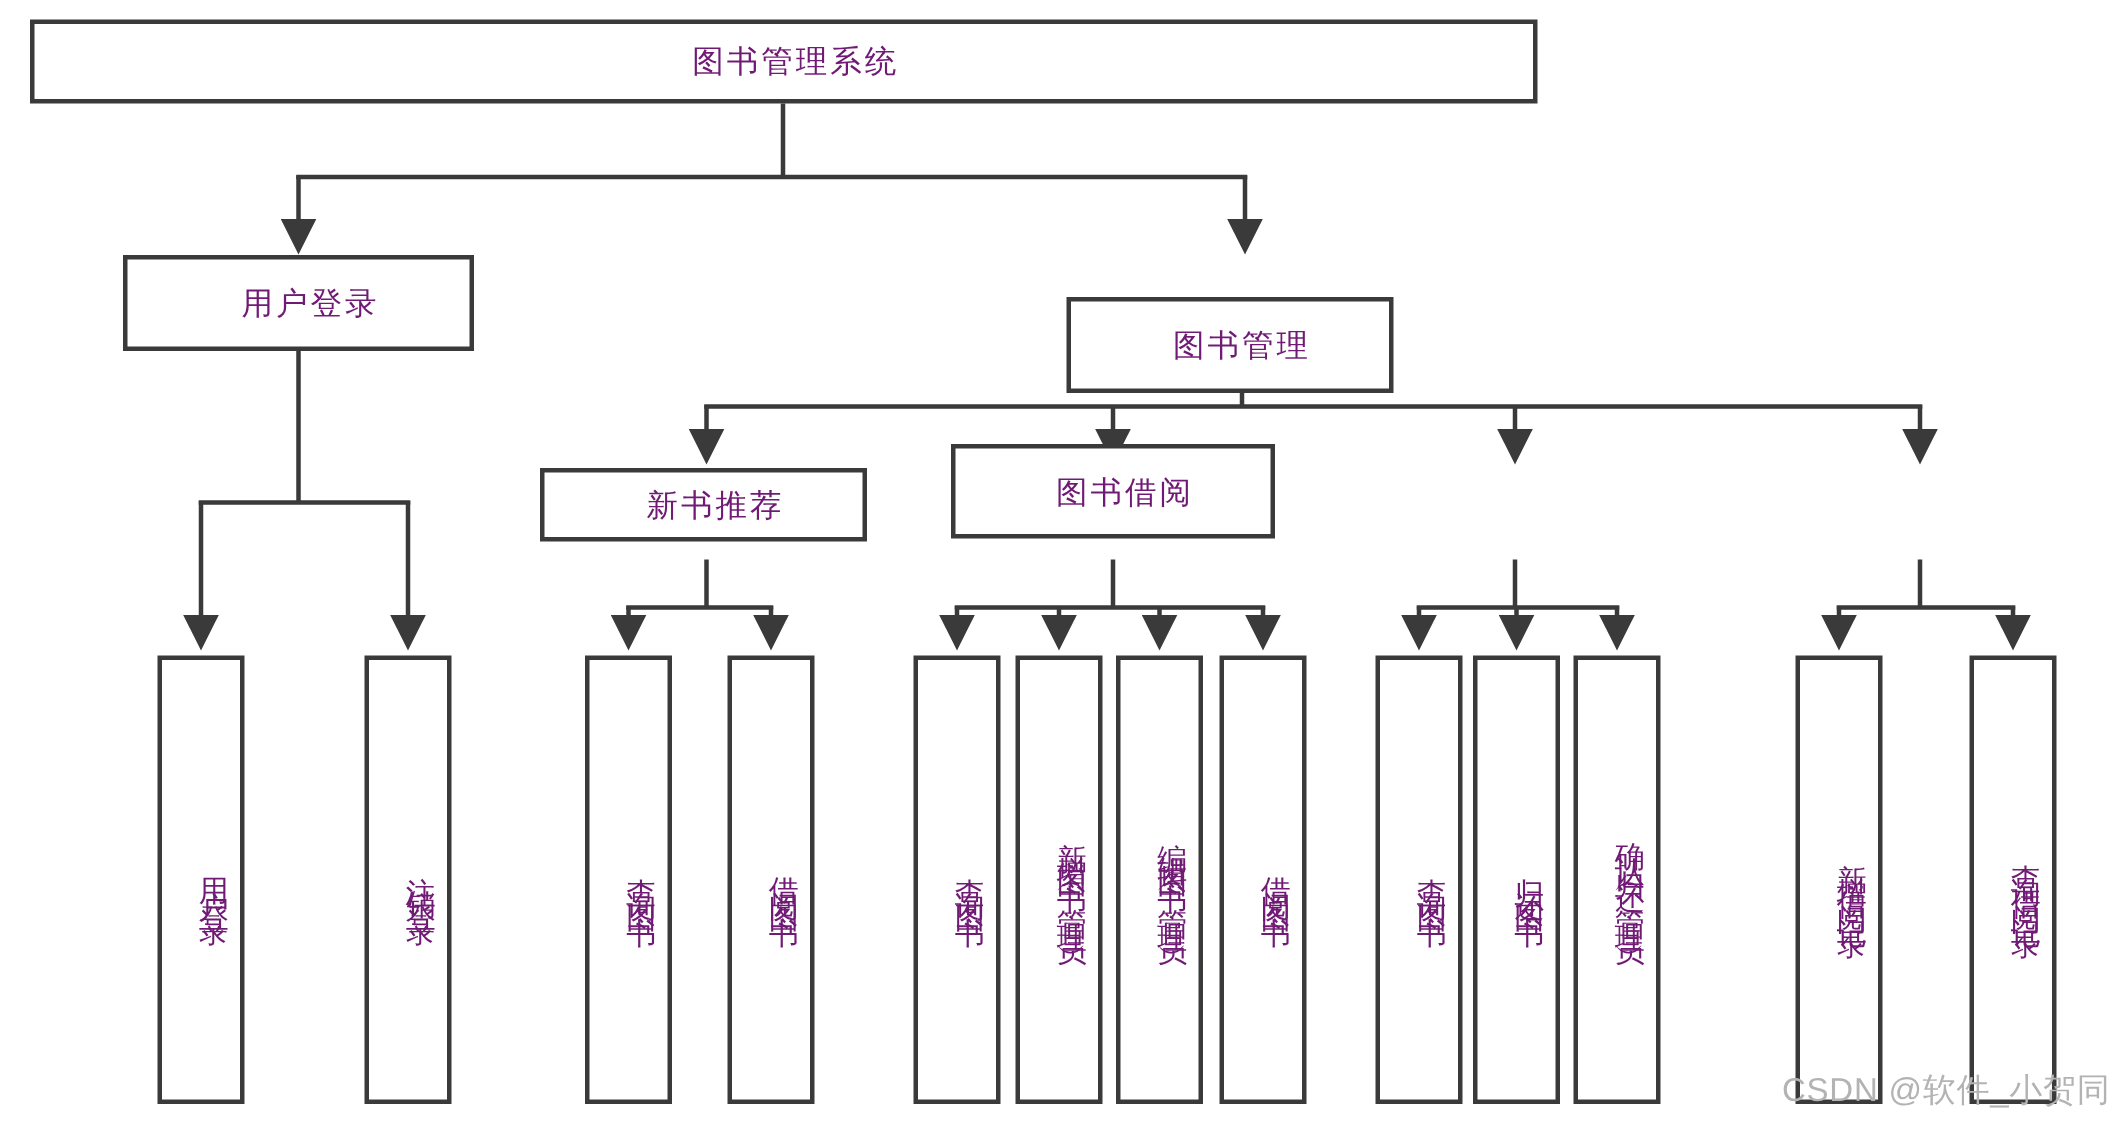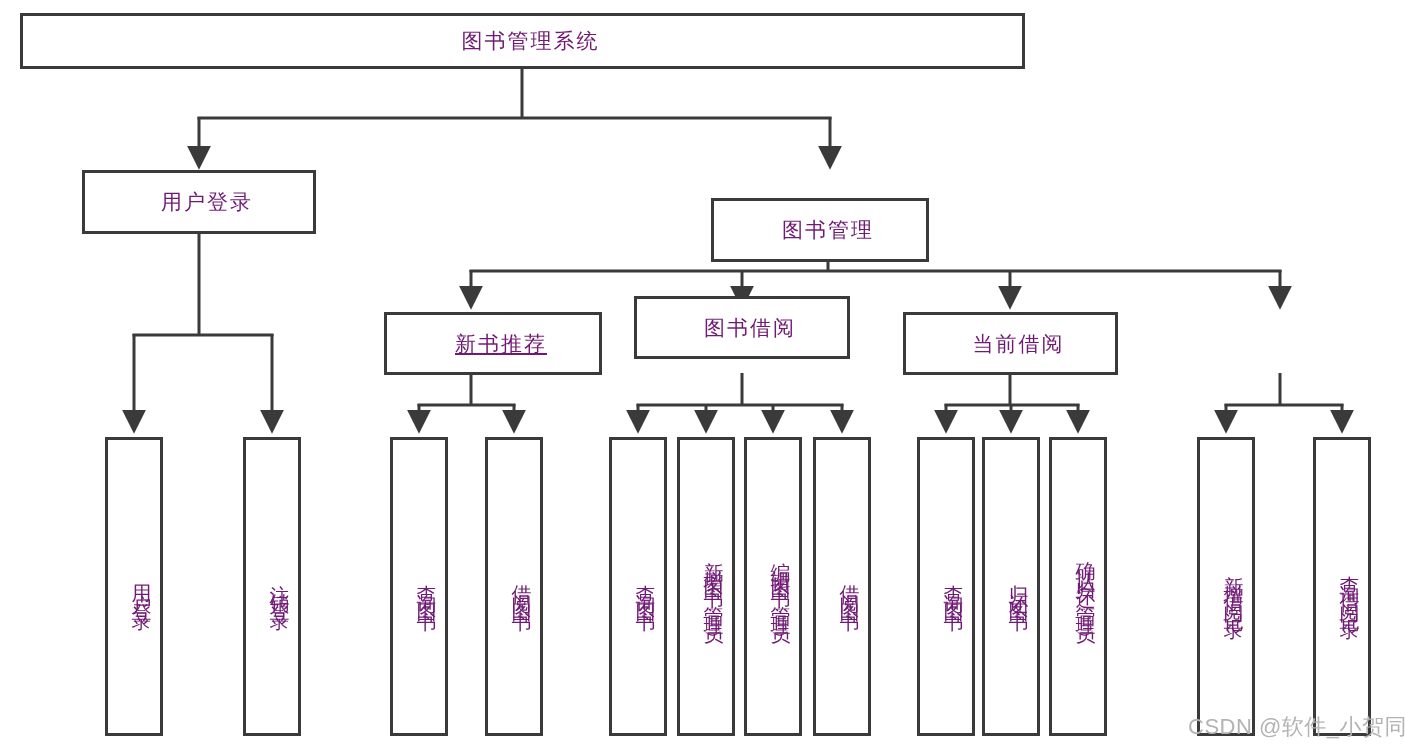--- a/index.html
+++ b/index.html
@@ -28,21 +28,21 @@
     font-size:20px;
     line-height:1;
     letter-spacing:9px;
   }
   
   .n-root{left:20px;top:13px;width:1005px;height:56px;}
   
   .n-l2a{left:82px;top:170px;width:234px;height:64px;}
   .n-l2b{left:711px;top:170px;width:218px;height:64px;margin-top:28px;}
   
-  .n-l3a{left:384px;top:312px;width:218px;height:63px;text-decoration:underline;}
+  .n-l3a{left:360px;top:312px;width:218px;height:49px;}
   .n-l3b{left:634px;top:296px;width:216px;height:63px;}
   .n-l3c{left:903px;top:312px;width:215px;height:63px;}
   .n-l3d{left:1173px;top:312px;width:214px;height:63px;}
   
   .leaf{top:437px;width:58px;height:299px;}
   .lf0{left:105px;} .lf1{left:243px;}
   .lf2{left:390px;} .lf3{left:485px;}
   .lf4{left:609px;} .lf5{left:677px;} .lf6{left:744px;} .lf7{left:813px;}
   .lf8{left:917px;} .lf9{left:982px;} .lf10{left:1049px;}
   .lf11{left:1197px;} .lf12{left:1313px;}
@@ -104,21 +104,20 @@
     </g>
   </svg>
 
   <div class="node h n-root">图书管理系统</div>
 
   <div class="node h n-l2a">用户登录</div>
   <div class="node h n-l2b">图书管理</div>
 
   <div class="node h n-l3a">新书推荐</div>
   <div class="node h n-l3b">图书借阅</div>
-  <div class="node h n-l3c">当前借阅</div>
 
   <div class="node v leaf lf0">用户登录</div>
   <div class="node v leaf lf1">注销登录</div>
 
   <div class="node v leaf lf2">查询图书</div>
   <div class="node v leaf lf3">借阅图书</div>
 
   <div class="node v leaf lf4">查询图书</div>
   <div class="node v leaf lf5">新增图书（管理员）</div>
   <div class="node v leaf lf6">编辑图书（管理员）</div>

